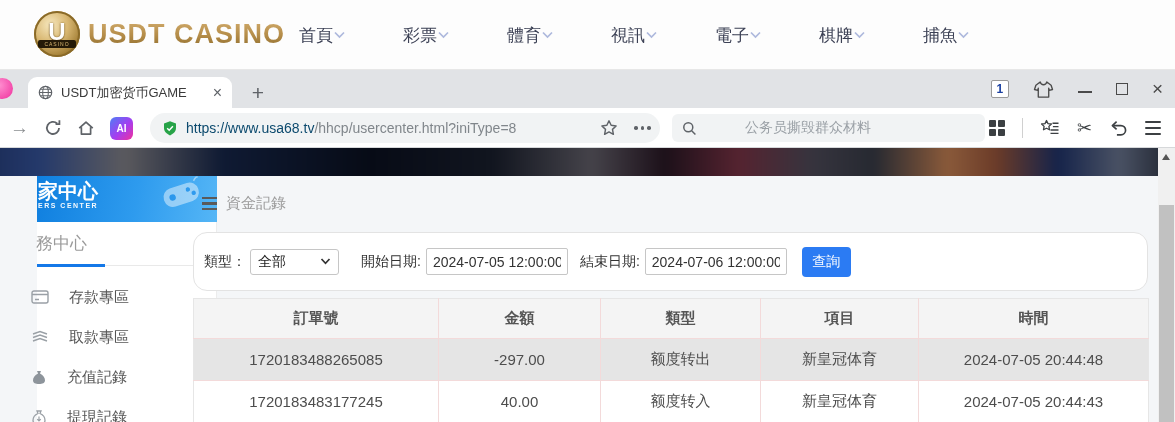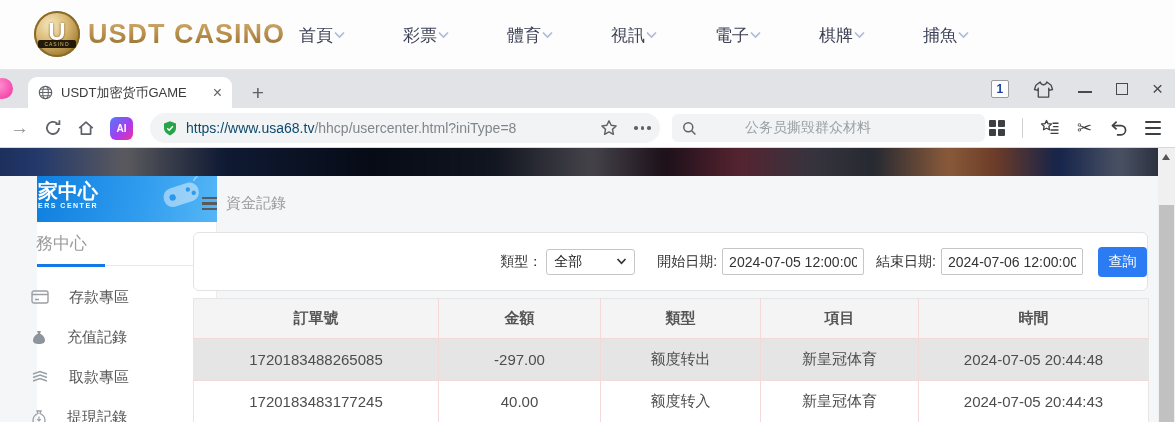--- a/index.html
+++ b/index.html
@@ -91,21 +91,21 @@
   .sb-item span { font-size: 15px; color: #555; margin-left: 20px; text-align: right; }
 
   
   .main { position: absolute; left: 180px; top: 0; width: 978px; height: 274px; }
   .main-header { position: absolute; left: 22px; top: 18px; display: flex; align-items: center; gap: 9px; }
   .mh-bars { display: flex; flex-direction: column; gap: 3px; }
   .mh-bars i { width: 15px; height: 2.4px; background: #5a5a5a; }
   .mh-title { font-size: 15px; color: #9b9b9b; }
 
   .filter-box { position: absolute; left: 13px; top: 56px; width: 955px; height: 59px; background: #fff;
-    border: 1px solid #e3e3e3; border-radius: 6px; display: flex; align-items: center; padding-left: 10px; justify-content: flex-end; }
+    border: 1px solid #e3e3e3; border-radius: 14px; display: flex; align-items: center; padding-left: 10px; }
   .f-label { font-size: 14px; color: #333; }
   .f-select { width: 89px; height: 26px; border: 1px solid #c6c6c6; border-radius: 3px; background: #fff; margin-left: 4px;
     display: flex; align-items: center; justify-content: space-between; padding: 0 7px; font-size: 14px; color: #222; cursor: pointer; }
   .date-input { width: 142px; height: 27px; border: 1px solid #c6c6c6; border-radius: 2px; font-size: 14px; color: #333;
     padding: 0 6px; margin: 0 8px 0 5px; font-family: "Liberation Sans", sans-serif; }
   .f-btn { width: 49px; height: 30px; background: #2b7bf3; color: #fff; border: none; border-radius: 4px; font-size: 14px;
     cursor: pointer; margin-left: 7px; font-family: "Liberation Sans", sans-serif; }
   .gap1 { width: 22px; } .gap2 { width: 4px; }
 
   .funds-table { position: absolute; left: 13px; top: 122px; width: 955px; border-collapse: collapse; background: #fff;
@@ -291,30 +291,30 @@
       </div>
       <div class="sb-menu">
         <div class="sb-item">
           <svg width="18" height="14" viewBox="0 0 18 14">
             <rect x="1" y="1" width="16" height="12" rx="2" fill="none" stroke="#9aa0a6" stroke-width="1.4"></rect>
             <path d="M1 4.5 H17 M4 9.5 H8" stroke="#9aa0a6" stroke-width="1.4"></path>
           </svg>
           <span>存款專區</span>
         </div>
         <div class="sb-item">
+          <svg width="18" height="14" viewBox="0 0 18 14">
+            <path d="M2 4 L9 1.5 L16 4 M2 7.5 L9 5 L16 7.5 M2 11 L9 8.5 L16 11" stroke="#9aa0a6" stroke-width="1.4" fill="none"></path>
+          </svg>
+          <span>取款專區</span>
+        </div>
+        <div class="sb-item">
           <svg width="16" height="15" viewBox="0 0 16 15">
             <path d="M6 1 H10 L9 3.5 C12.5 5 14 8 14 10.5 C14 13 11.5 14 8 14 C4.5 14 2 13 2 10.5 C2 8 3.5 5 7 3.5 Z" fill="#8d949b"></path>
           </svg>
           <span>充值記錄</span>
-        </div>
-        <div class="sb-item">
-          <svg width="18" height="14" viewBox="0 0 18 14">
-            <path d="M2 4 L9 1.5 L16 4 M2 7.5 L9 5 L16 7.5 M2 11 L9 8.5 L16 11" stroke="#9aa0a6" stroke-width="1.4" fill="none"></path>
-          </svg>
-          <span>取款專區</span>
         </div>
         <div class="sb-item">
           <svg width="16" height="15" viewBox="0 0 16 15">
             <path d="M6 1 H10 L9 3.5 C12.5 5 14 8 14 10.5 C14 13 11.5 14 8 14 C4.5 14 2 13 2 10.5 C2 8 3.5 5 7 3.5 Z" fill="none" stroke="#9aa0a6" stroke-width="1.3"></path>
             <path d="M8 6.5 V11 M6.2 9.2 L8 11 L9.8 9.2" stroke="#9aa0a6" stroke-width="1.2" fill="none"></path>
           </svg>
           <span>提現記錄</span>
         </div>
       </div>
     </aside>

